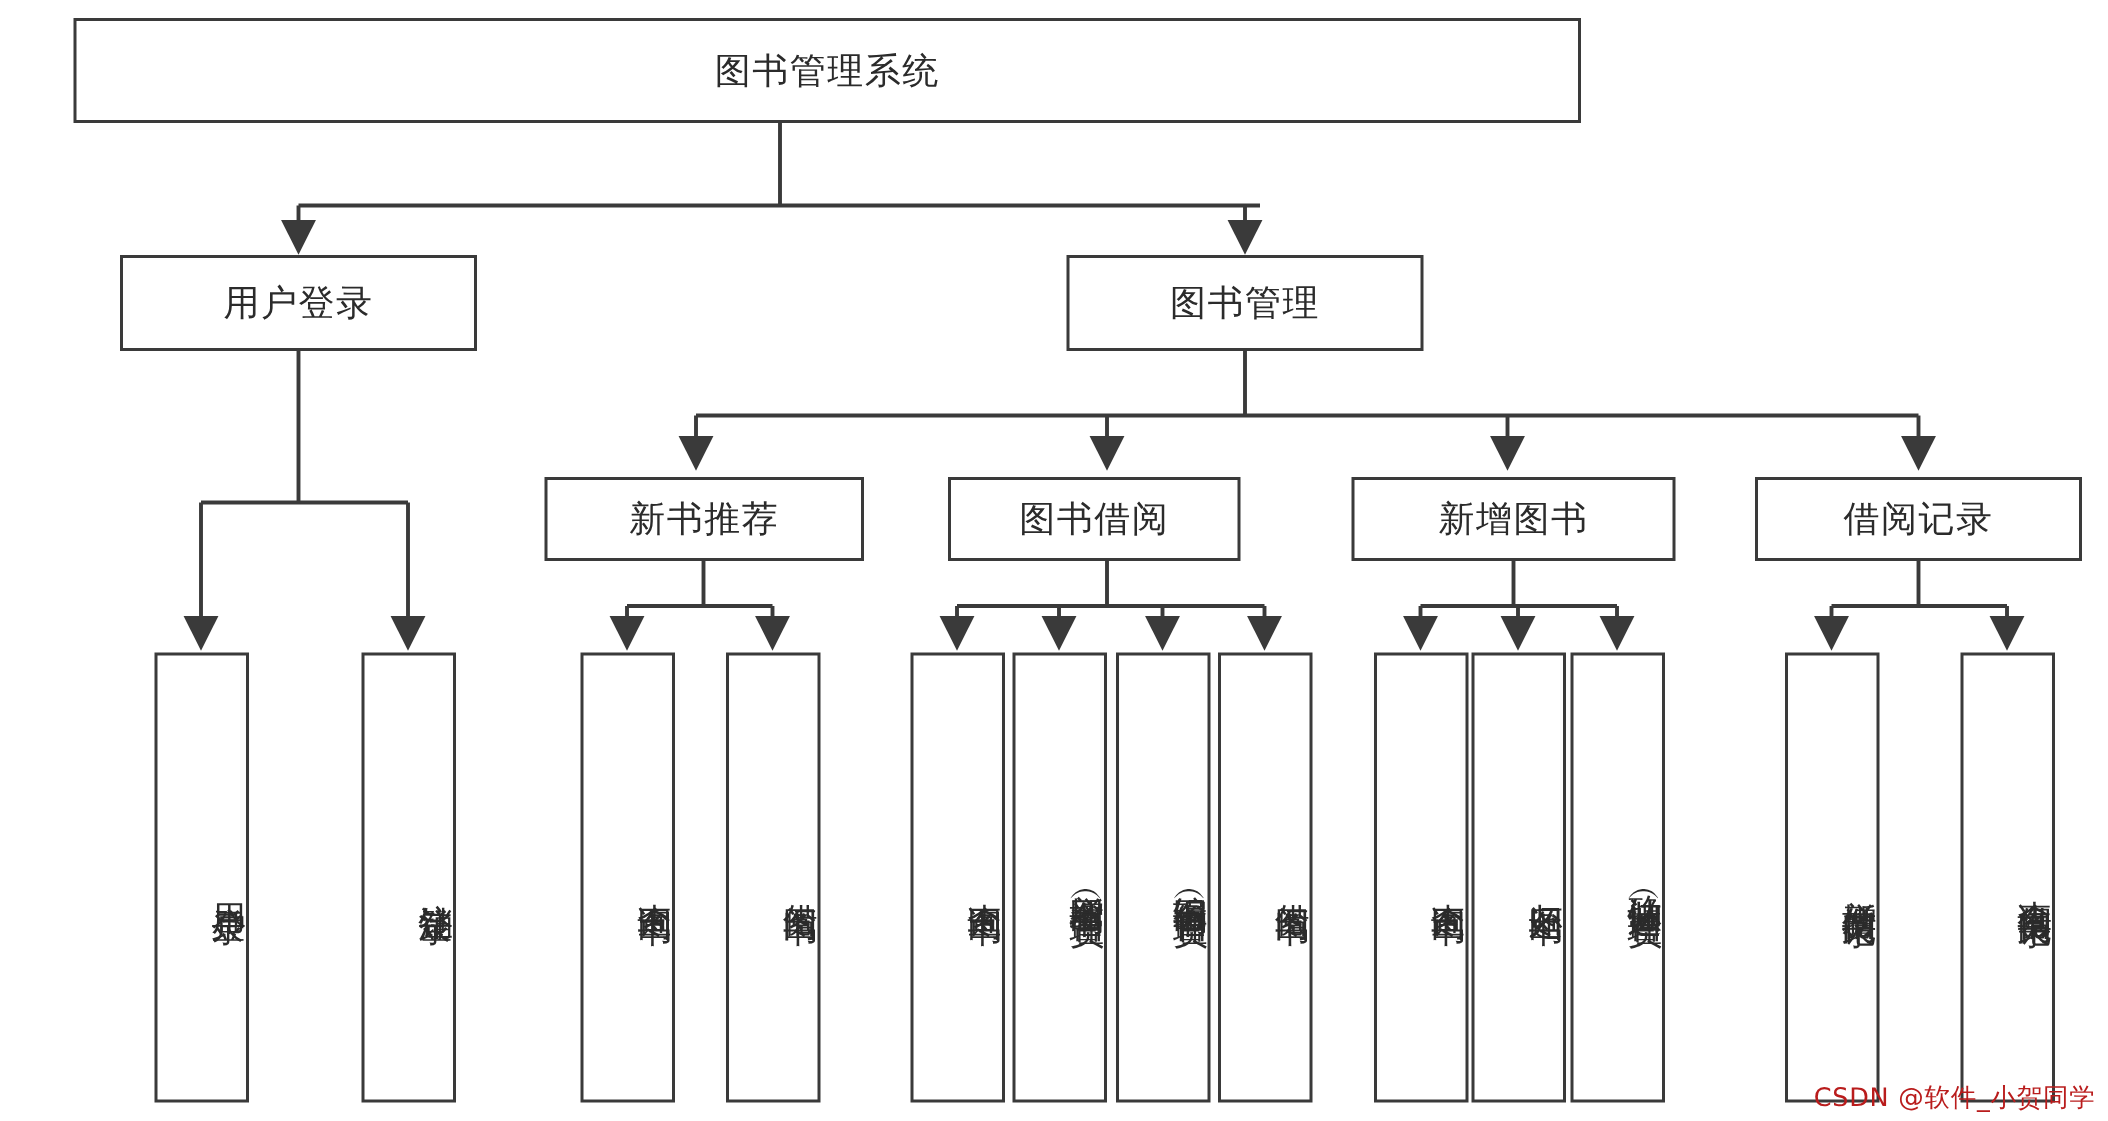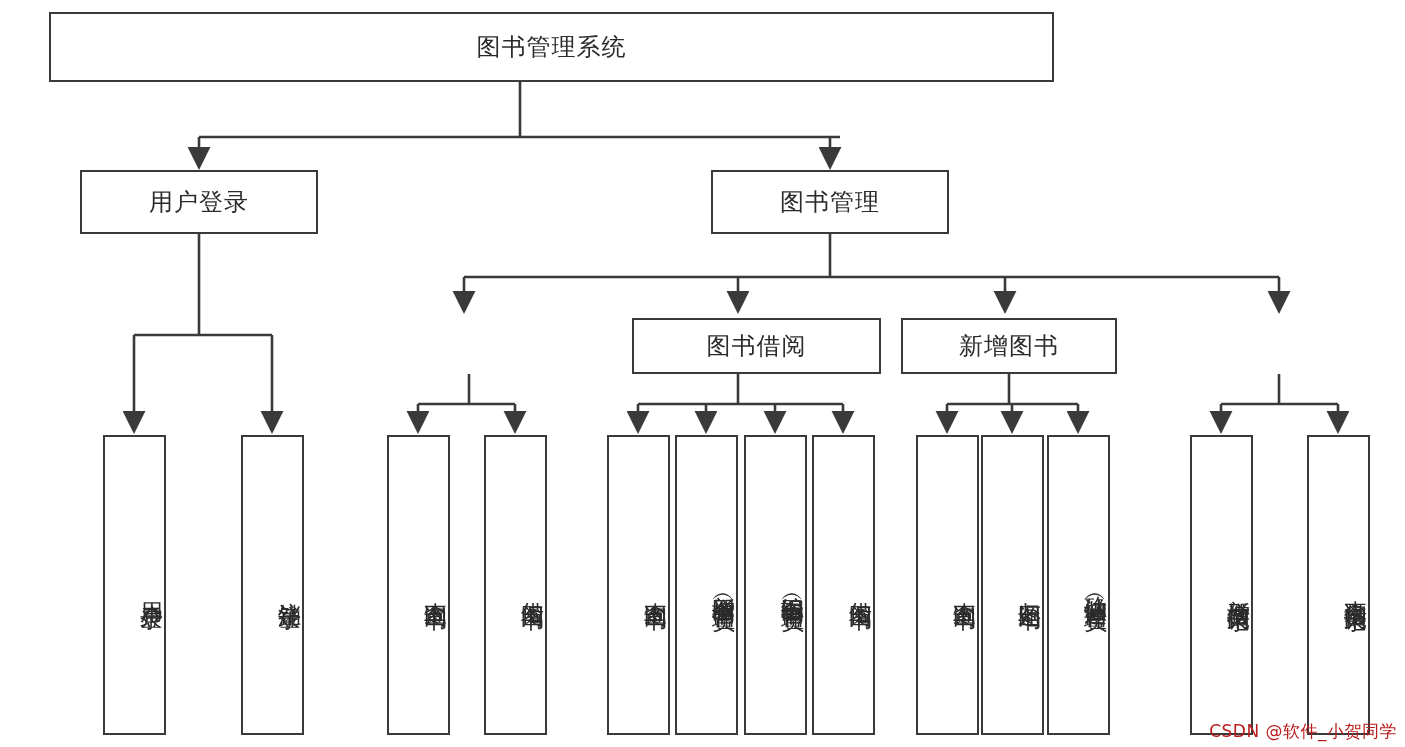--- a/index.html
+++ b/index.html
@@ -125,25 +125,31 @@
     <span class="lbl">图书管理系统</span>
   </div>
 
   <div class="node horiz" style="left:80px; top:170px; width:238px; height:64px;">
     <span class="lbl">用户登录</span>
   </div>
   <div class="node horiz" style="left:711px; top:170px; width:238px; height:64px;">
     <span class="lbl">图书管理</span>
   </div>
 
-  <div class="node horiz" style="left:632px; top:318px; width:249px; height:56px;">
+  <div class="node horiz" style="left:363px; top:318px; width:213px; height:56px;">
+    <span class="lbl">新书推荐</span>
+  </div>
+  <div class="node horiz" style="left:632px; top:318px; width:195px; height:56px;">
     <span class="lbl">图书借阅</span>
   </div>
   <div class="node horiz" style="left:901px; top:318px; width:216px; height:56px;">
     <span class="lbl">新增图书</span>
+  </div>
+  <div class="node horiz" style="left:1170px; top:318px; width:218px; height:56px;">
+    <span class="lbl">借阅记录</span>
   </div>
 
   <div class="node vert" style="left:103px; top:435px; width:63px; height:300px;">
     <span class="lbl">用户登录</span>
   </div>
   <div class="node vert" style="left:241px; top:435px; width:63px; height:300px;">
     <span class="lbl">注销登录</span>
   </div>
 
   <div class="node vert" style="left:387px; top:435px; width:63px; height:300px;">

